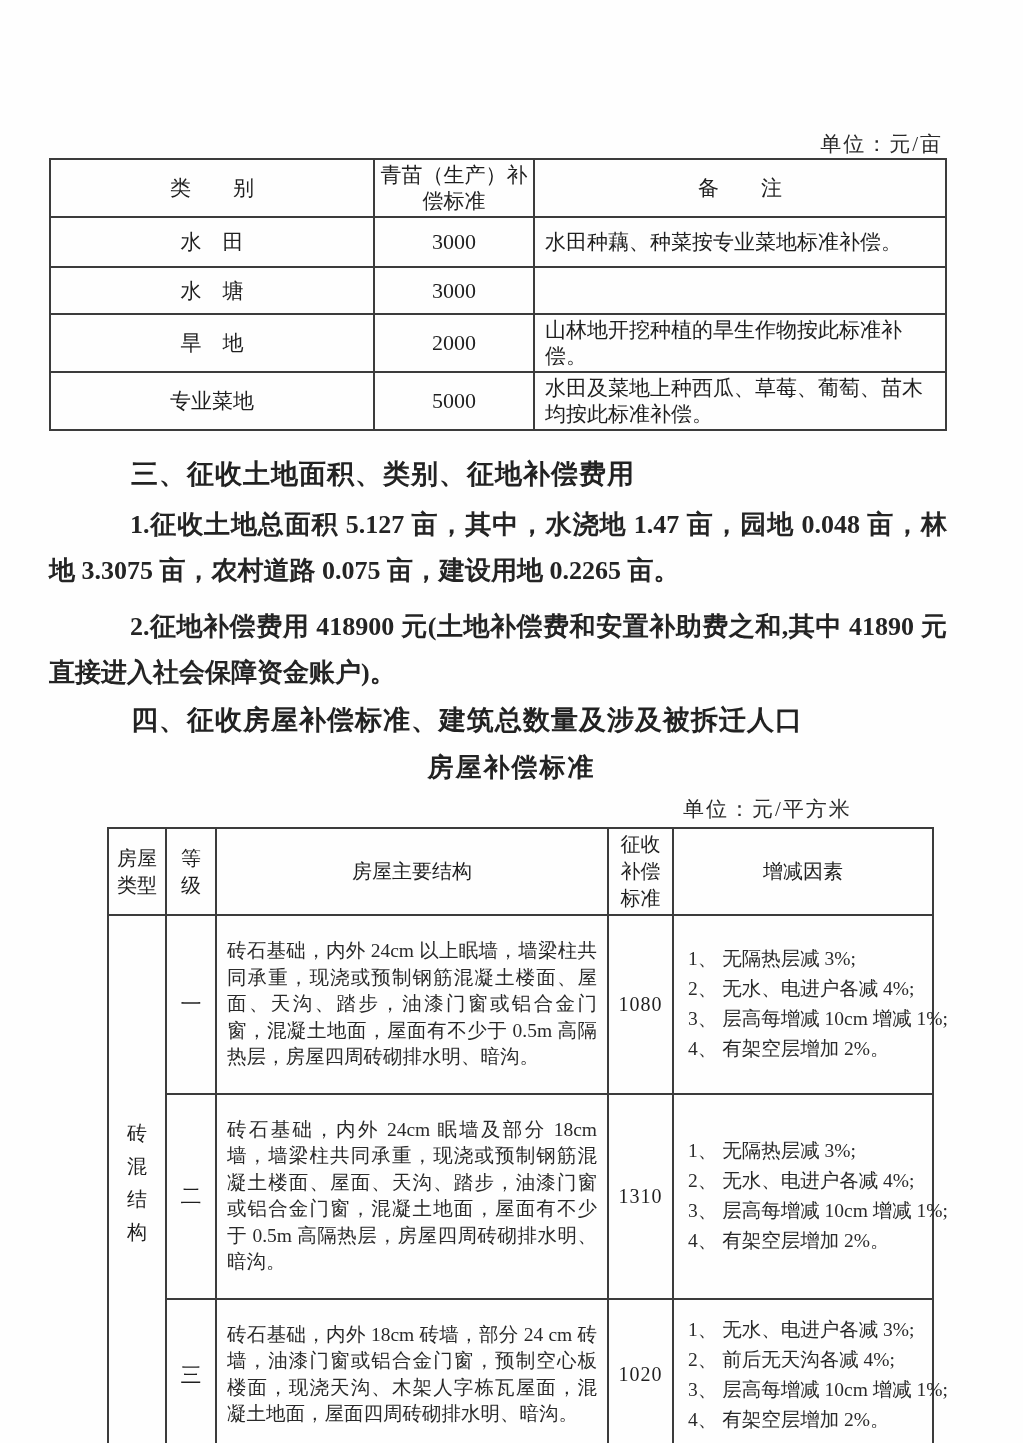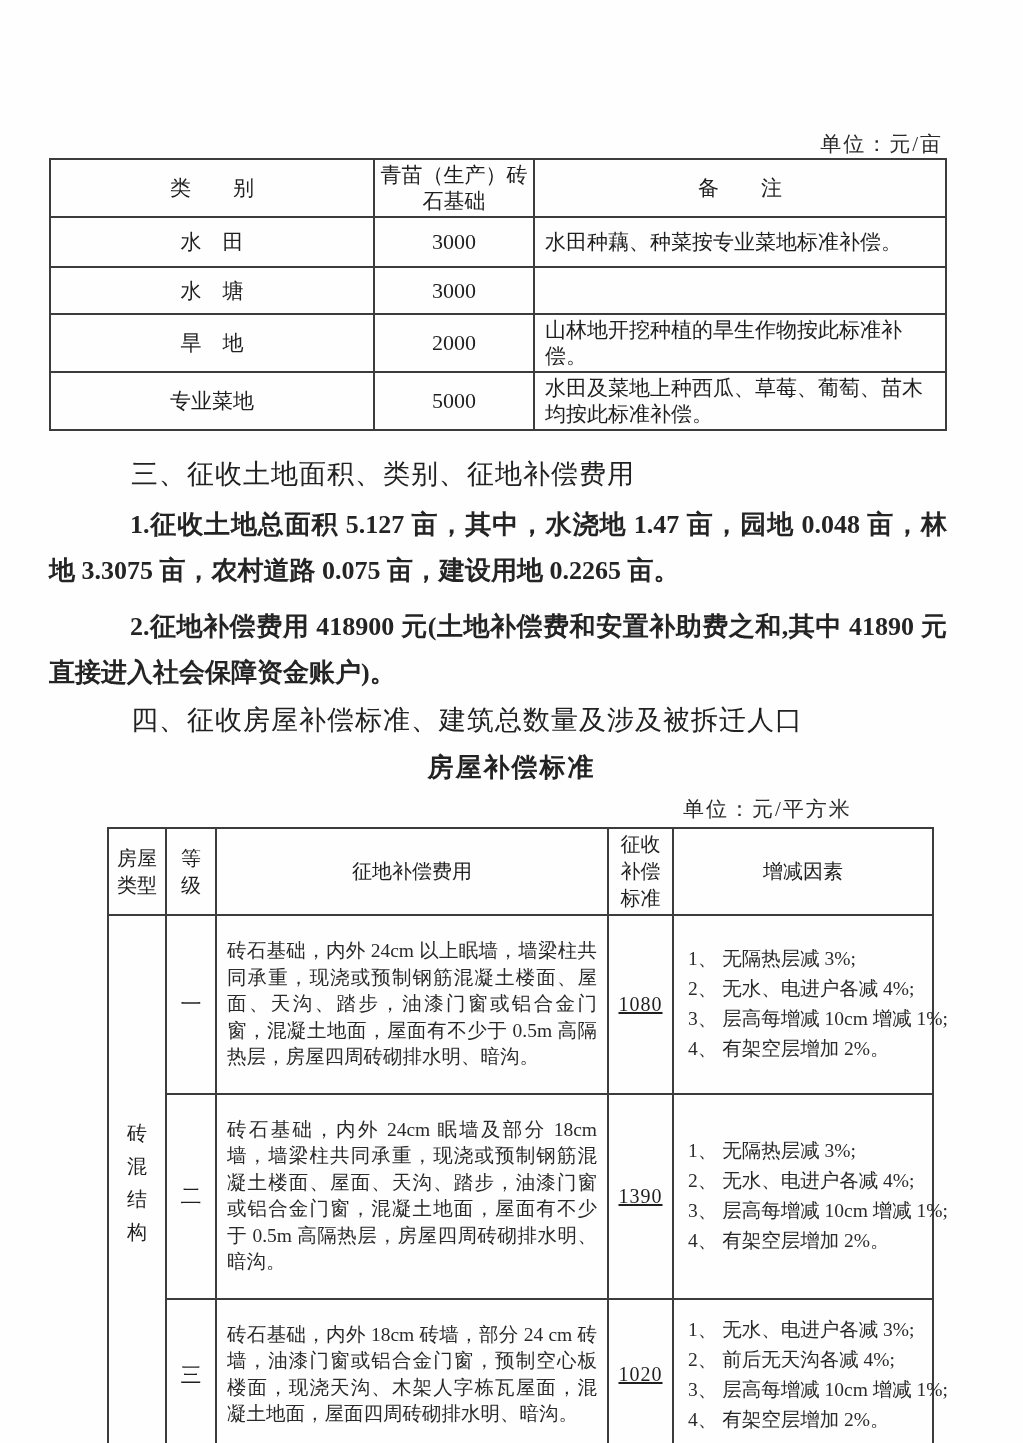--- a/index.html
+++ b/index.html
@@ -48,21 +48,21 @@
   .t1 .r1 { height: 47px; }
   .t1 .r2 { height: 48px; border-radius: 29px; }
   .t1 .r3 { height: 55px; }
   .t1 .remark { text-align: left; padding: 2px 10px; line-height: 26px; }
   .t1 .num { font-size: 22px; }
   
   .sec-heading {
     margin-left: 131px;
     margin-right: 60px;
     font-size: 27px;
-    font-weight: normal;
+    font-weight: bold;
     color: #222;
     letter-spacing: 1px;
   }
   .h3 { margin-top: 25px; }
   .h4 { margin-top: 6px; }
   .body-para {
     margin: 10px 76px 0 49px;
     font-size: 26px;
     line-height: 46px;
     text-align: justify;
@@ -96,21 +96,21 @@
   .t2 .r1 { height: 147px; }
   .t2 .r2 { height: 116px; }
   .t2 .grade { text-align: center; font-size: 21px; }
   .t2 .structure {
     text-align: justify;
     padding: 22px 10px;
     line-height: 26.5px;
     font-size: 19.5px;
     color: #2a2a2a;
   }
-  .t2 .standard { text-align: center; font-size: 20px; letter-spacing: 1px; text-decoration: underline; }
+  .t2 .standard { text-align: center; font-size: 20px; letter-spacing: 1px; }
   .t2 .factors { padding: 4px 2px 4px 14px; }
   .t2 .factors div { line-height: 30px; font-size: 19.5px; white-space: nowrap; color: #2a2a2a; }
   .t2 .house-type {
     text-align: center;
     font-size: 20px;
     line-height: 33px;
   }
   .t2 .house-type .vert { width: 1.05em; margin: 0 auto; word-break: break-all; }
 </style>
 </head>
@@ -122,21 +122,21 @@
 
   <table class="t1">
     <colgroup>
         <col class="c1">
         <col class="c2">
         <col class="c3">
       </colgroup>
     <tbody>
         <tr class="hrow">
       <th>类　　别</th>
-      <th>青苗（生产）砖石基础</th>
+      <th>青苗（生产）补偿标准</th>
       <th>备　　注</th>
     </tr>
     <tr class="r0">
       <td>水　田</td>
       <td class="num">3000</td>
       <td class="remark">水田种藕、种菜按专业菜地标准补偿。</td>
     </tr>
     <tr class="r1">
       <td>水　塘</td>
       <td class="num">3000</td>
@@ -171,42 +171,42 @@
         <col class="c3">
         <col class="c4">
         <col class="c5">
       </colgroup>
     <tbody>
         <tr class="hrow">
       <th>房屋类型</th>
       <th>
             <div class="narrow">等级</div>
           </th>
-      <th>征地补偿费用</th>
+      <th>房屋主要结构</th>
       <th>征收补偿标准</th>
       <th>增减因素</th>
     </tr>
     <tr class="r0">
       <td class="house-type" rowspan="3">
         <div class="vert">砖混结构</div>
       </td>
       <td class="grade">一</td>
       <td class="structure">砖石基础，内外 24cm 以上眠墙，墙梁柱共同承重，现浇或预制钢筋混凝土楼面、屋面、天沟、踏步，油漆门窗或铝合金门窗，混凝土地面，屋面有不少于 0.5m 高隔热层，房屋四周砖砌排水明、暗沟。</td>
       <td class="standard">1080</td>
       <td class="factors">
         <div>1、 无隔热层减 3%;</div>
         <div>2、 无水、电进户各减 4%;</div>
         <div>3、 层高每增减 10cm 增减 1%;</div>
         <div>4、 有架空层增加 2%。</div>
       </td>
     </tr>
     <tr class="r1">
       <td class="grade">二</td>
       <td class="structure">砖石基础，内外 24cm 眠墙及部分 18cm 墙，墙梁柱共同承重，现浇或预制钢筋混凝土楼面、屋面、天沟、踏步，油漆门窗或铝合金门窗，混凝土地面，屋面有不少于 0.5m 高隔热层，房屋四周砖砌排水明、暗沟。</td>
-      <td class="standard">1390</td>
+      <td class="standard">1310</td>
       <td class="factors">
         <div>1、 无隔热层减 3%;</div>
         <div>2、 无水、电进户各减 4%;</div>
         <div>3、 层高每增减 10cm 增减 1%;</div>
         <div>4、 有架空层增加 2%。</div>
       </td>
     </tr>
     <tr class="r2">
       <td class="grade">三</td>
       <td class="structure">砖石基础，内外 18cm 砖墙，部分 24 cm 砖墙，油漆门窗或铝合金门窗，预制空心板楼面，现浇天沟、木架人字栋瓦屋面，混凝土地面，屋面四周砖砌排水明、暗沟。</td>

